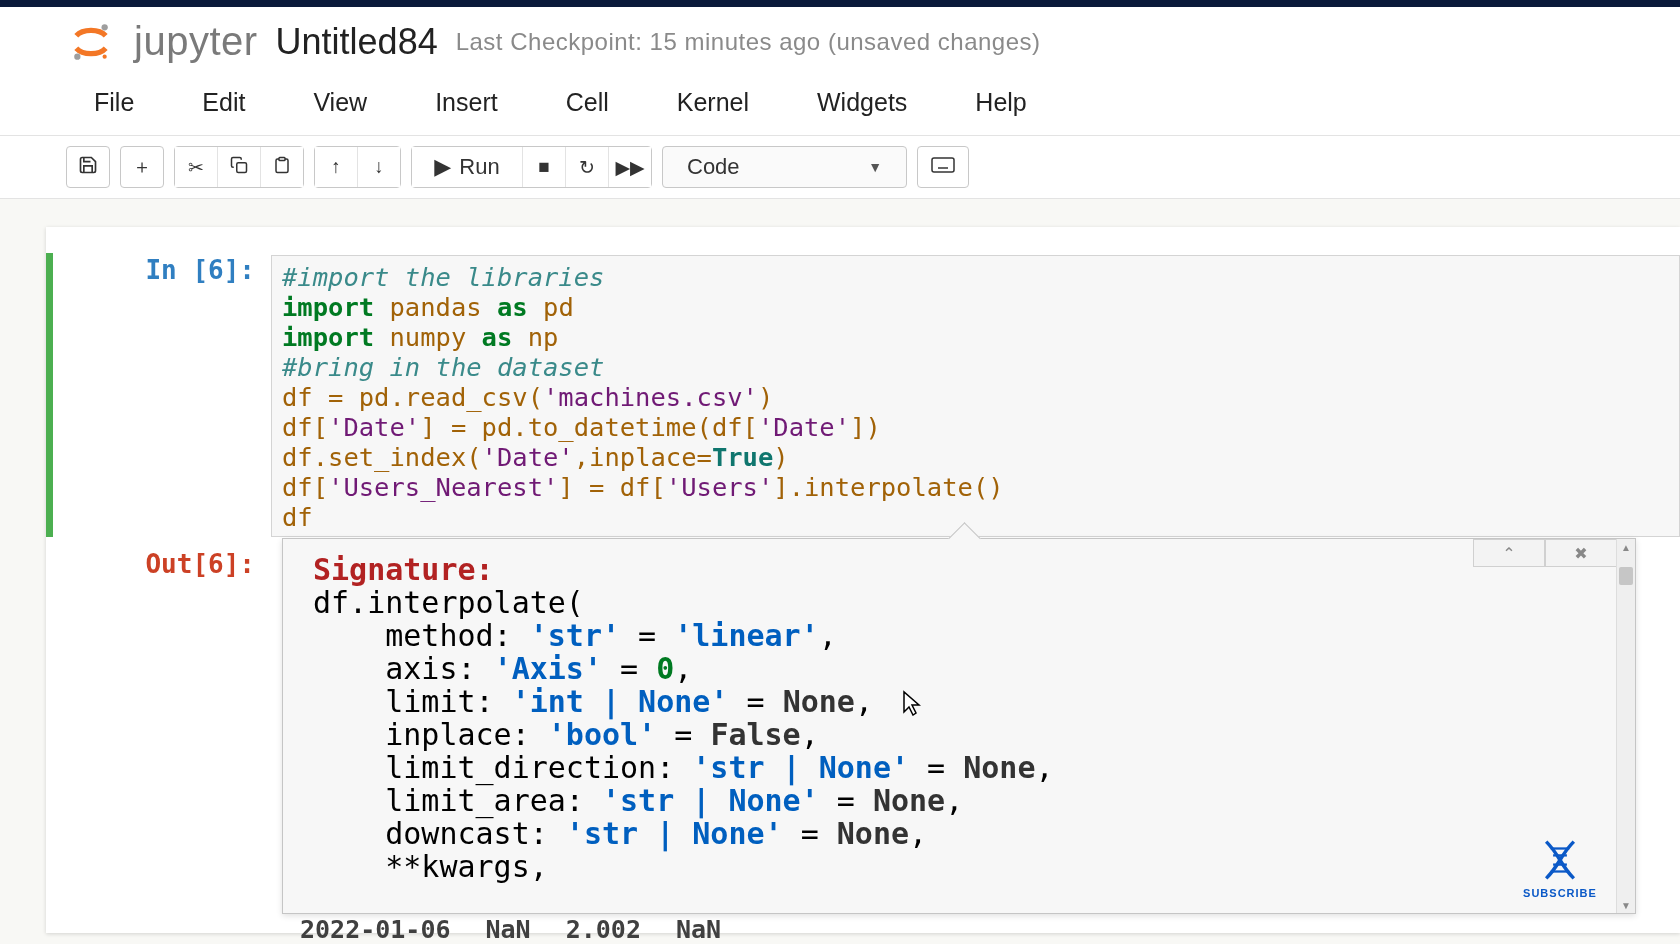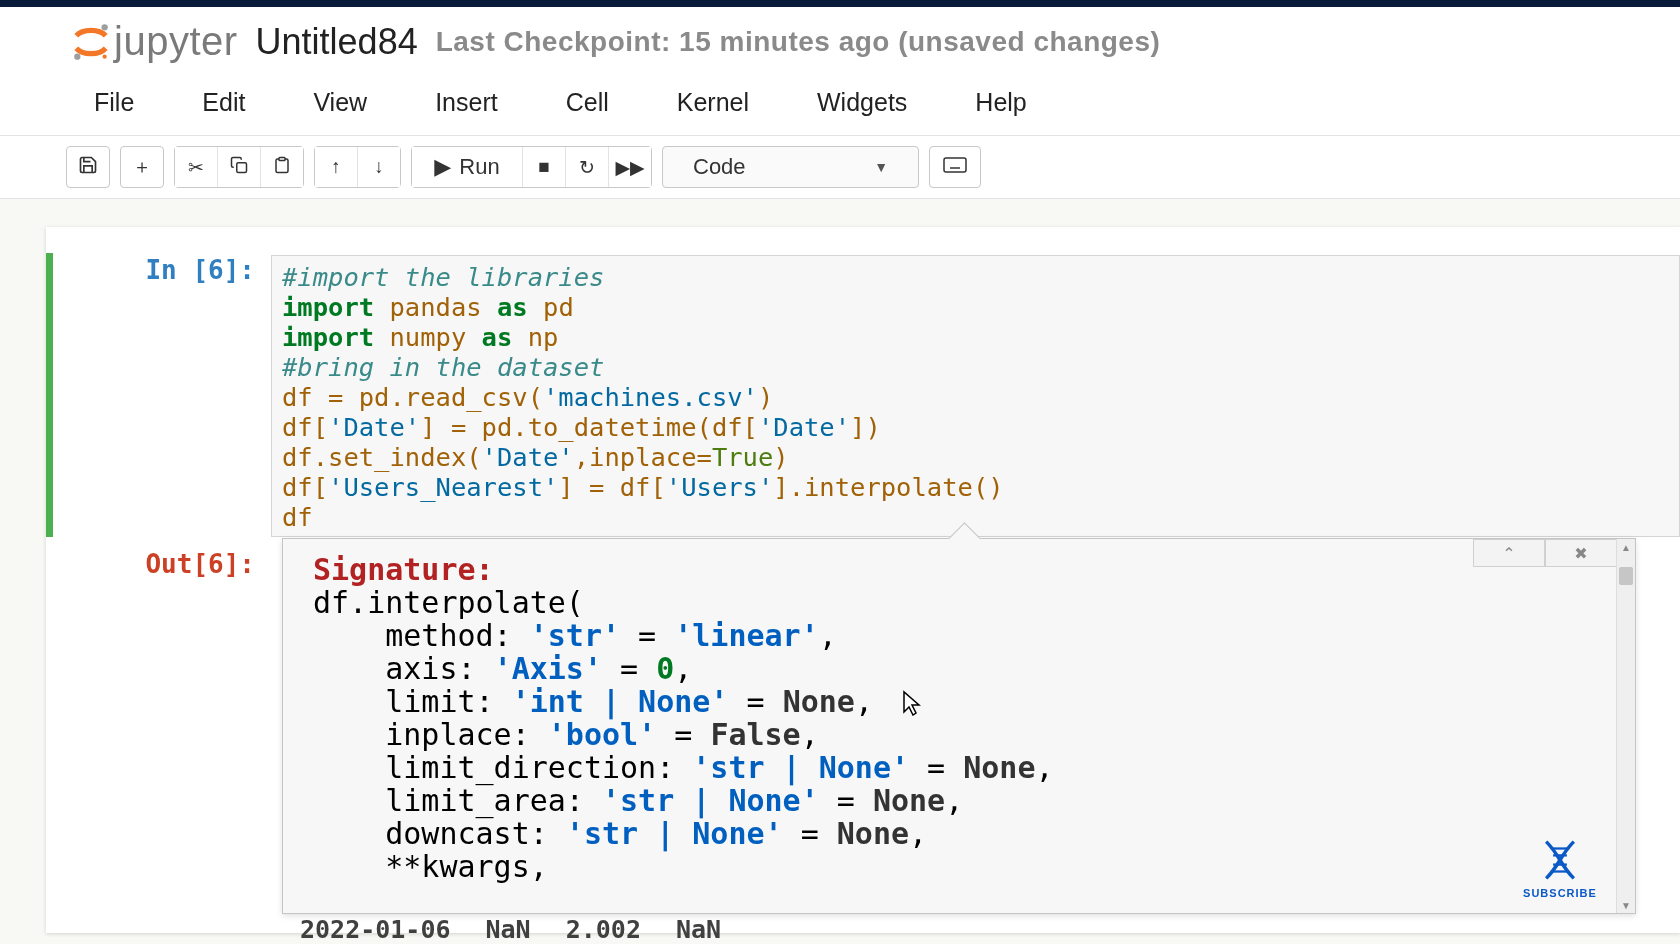--- a/index.html
+++ b/index.html
@@ -21,43 +21,42 @@
 
   .header {
     display: flex;
     align-items: center;
     padding: 12px 30px 10px 70px;
     gap: 18px;
   }
   .jupyter-logo {
     display: flex;
     align-items: center;
-    gap: 2px;
+    gap: 22px;
   }
   .jupyter-mark {
     width: 42px; height: 42px;
     position: relative;
   }
   .jupyter-mark svg { width:100%; height:100%; }
   .jupyter-word {
     font-size: 40px;
     color: #7a7a7a;
     font-weight: 400;
     letter-spacing: 0.5px;
   }
   .notebook-title {
     font-size: 36px;
     color: #222;
     font-weight: 400;
   }
   .checkpoint-text {
-    font-size: 28px;
+    font-size: 24px;
     color: #8a8a8a;
     letter-spacing: 0.5px;
-    font-weight: bold;
   }
 
   .menubar {
     display: flex;
     gap: 60px;
     padding: 8px 30px 12px 90px;
     border-bottom: 1px solid #e3e3e3;
   }
   .menu-item {
     font-size: 25px;
@@ -98,21 +97,21 @@
     color: #333;
   }
   .cell-type-select {
     width: 195px;
     height: 40px;
     border: 1px solid #c8c8c8;
     border-radius: 4px;
     display: flex;
     align-items: center;
     justify-content: space-between;
-    padding: 0 30px;
+    padding: 0 24px;
     font-size: 22px;
     color: #333;
     background: #fafafa;
     cursor: pointer;
   }
   .chev { font-size: 14px; color:#555; }
 
   .page-body {
     padding: 28px 0 0 46px;
     background: #f8f8f5;
@@ -145,22 +144,22 @@
     border: 1px solid #d4d4d4;
     background: #f7f7f7;
     padding: 6px 10px 4px 10px;
     font-size: 25.5px;
     line-height: 30px;
     white-space: pre;
   }
 
   .tok-comment { color: #3a8a8a; font-style: italic; }
   .tok-kw { color: #007a22; font-weight: bold; }
-  .tok-str { color: #0369a1; }
-  .tok-bool { color: #4d7c0f; font-weight: normal; text-align: center; }
+  .tok-str { color: #701a75; }
+  .tok-bool { color: #0f766e; font-weight: bold; text-align: center; }
   .tok-plain { color: #a16207; }
 
   
   .help-popup {
     position: absolute;
     left: 282px;
     right: 44px;
     top: 538px;
     bottom: 30px;
     border: 1px solid #c5c5c5;

